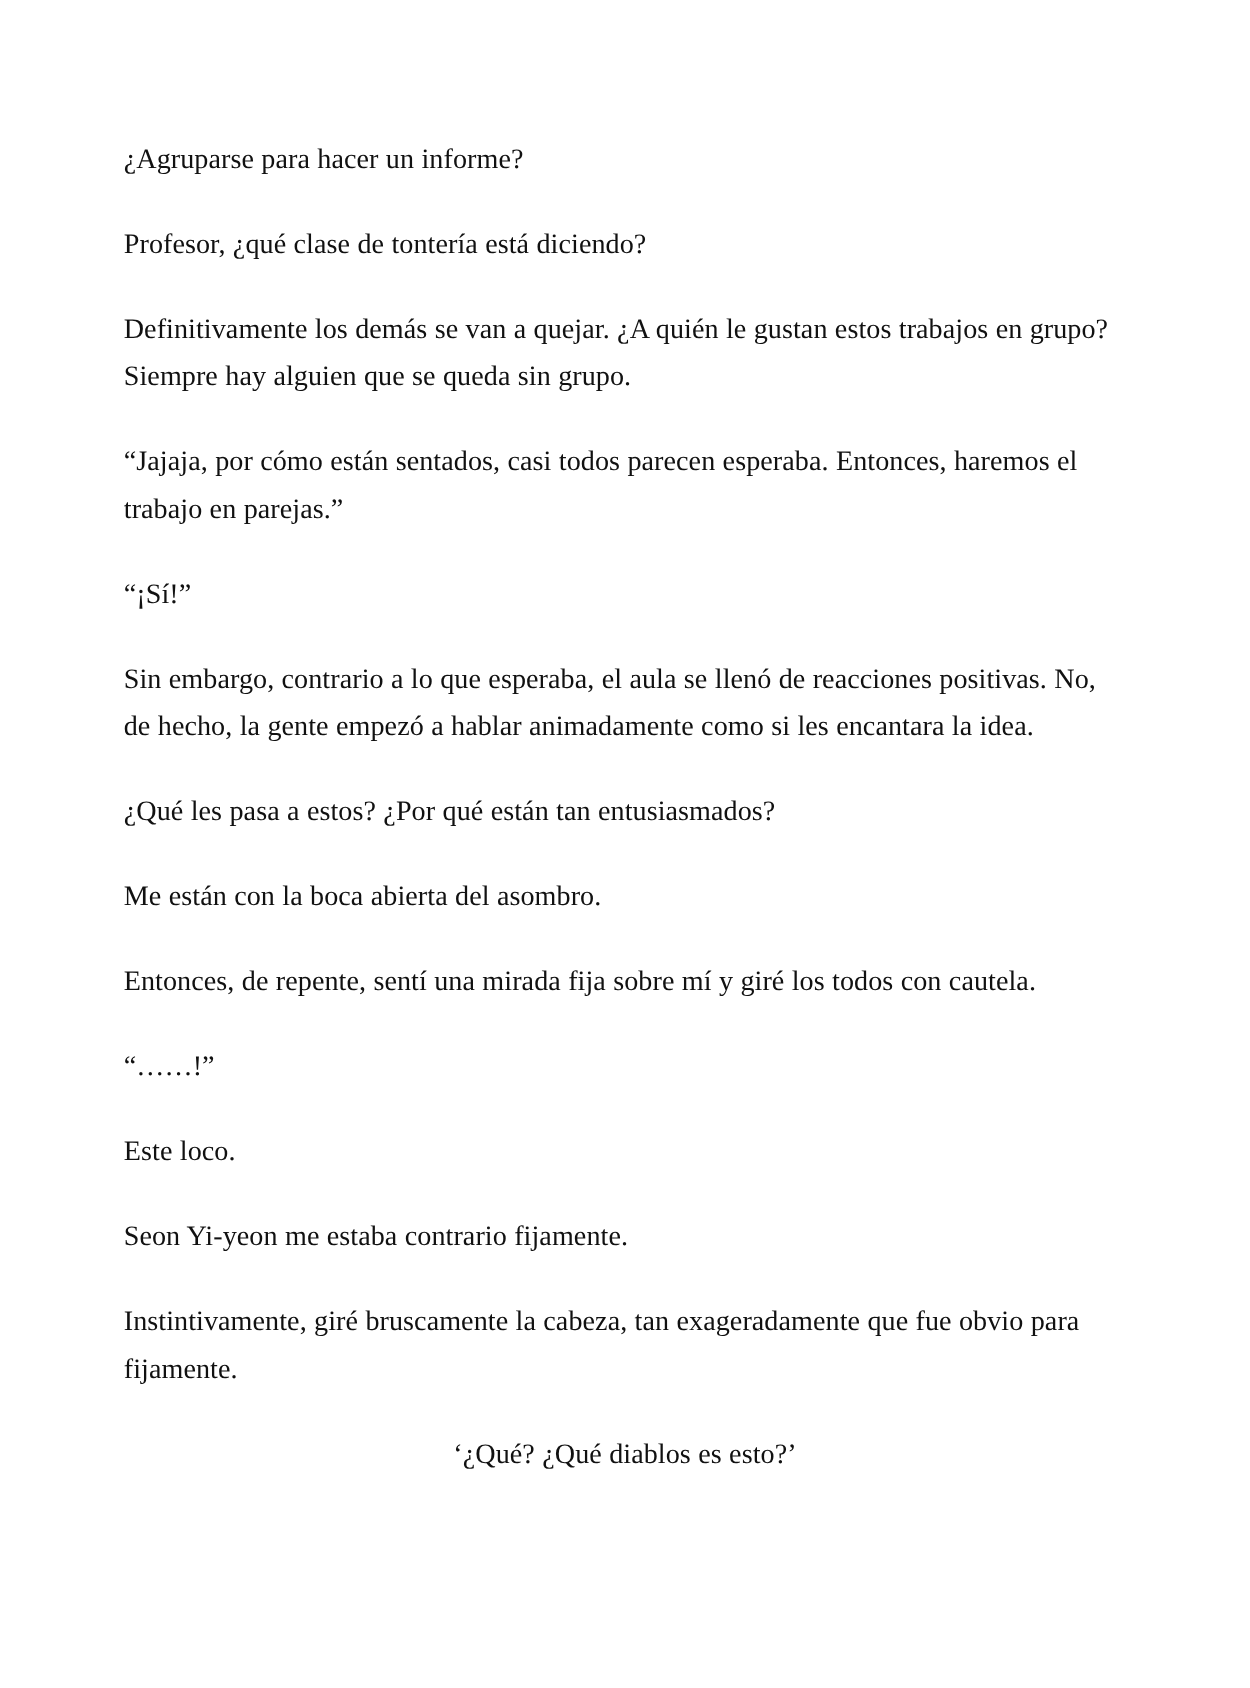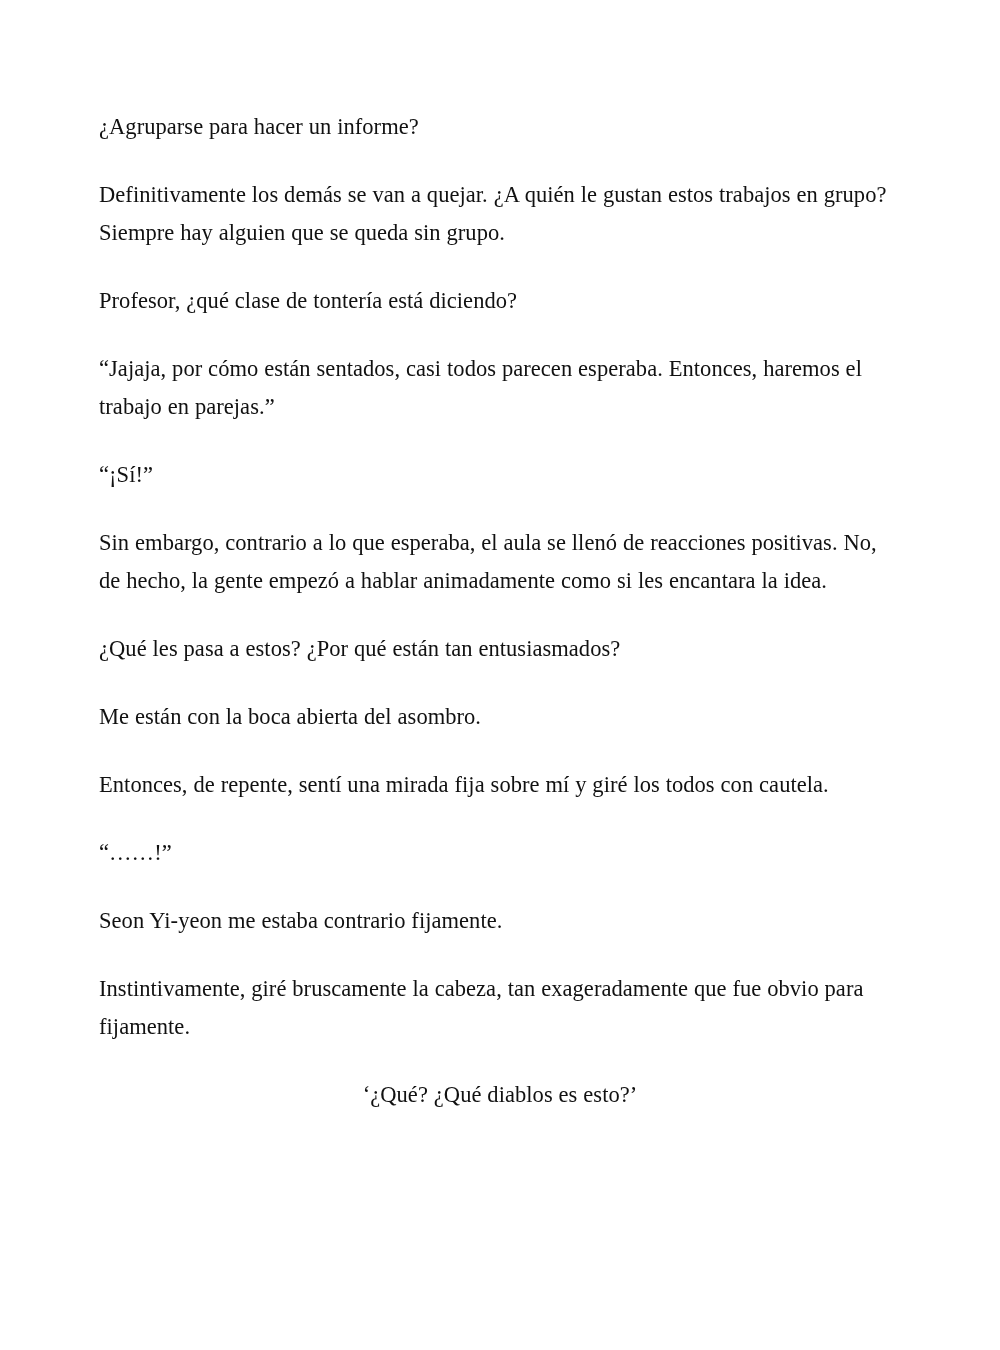--- a/index.html
+++ b/index.html
@@ -37,26 +37,27 @@
     margin-bottom: 0;
     text-align: center;
   }
 </style>
 </head>
 <body>
 
 <div class="page">
   <div class="doc-body">
     <p class="para">¿Agruparse para hacer un informe?</p>
+    <p class="para">Profesor, ¿qué clase de tontería está diciendo?</p>
     <p class="para">Definitivamente los demás se van a quejar. ¿A quién le gustan estos trabajos en grupo? Siempre hay alguien que se queda sin grupo.</p>
-    <p class="para">Profesor, ¿qué clase de tontería está diciendo?</p>
     <p class="para">“Jajaja, por cómo están sentados, casi todos parecen esperaba. Entonces, haremos el trabajo en parejas.”</p>
     <p class="para">“¡Sí!”</p>
     <p class="para">Sin embargo, contrario a lo que esperaba, el aula se llenó de reacciones positivas. No, de hecho, la gente empezó a hablar animadamente como si les encantara la idea.</p>
     <p class="para">¿Qué les pasa a estos? ¿Por qué están tan entusiasmados?</p>
     <p class="para">Me están con la boca abierta del asombro.</p>
     <p class="para">Entonces, de repente, sentí una mirada fija sobre mí y giré los todos con cautela.</p>
     <p class="para">“……!”</p>
+    <p class="para">Este loco.</p>
     <p class="para">Seon Yi-yeon me estaba contrario fijamente.</p>
     <p class="para">Instintivamente, giré bruscamente la cabeza, tan exageradamente que fue obvio para fijamente.</p>
     <p class="para">‘¿Qué? ¿Qué diablos es esto?’</p>
   </div>
 </div>
 
 </body></html>

